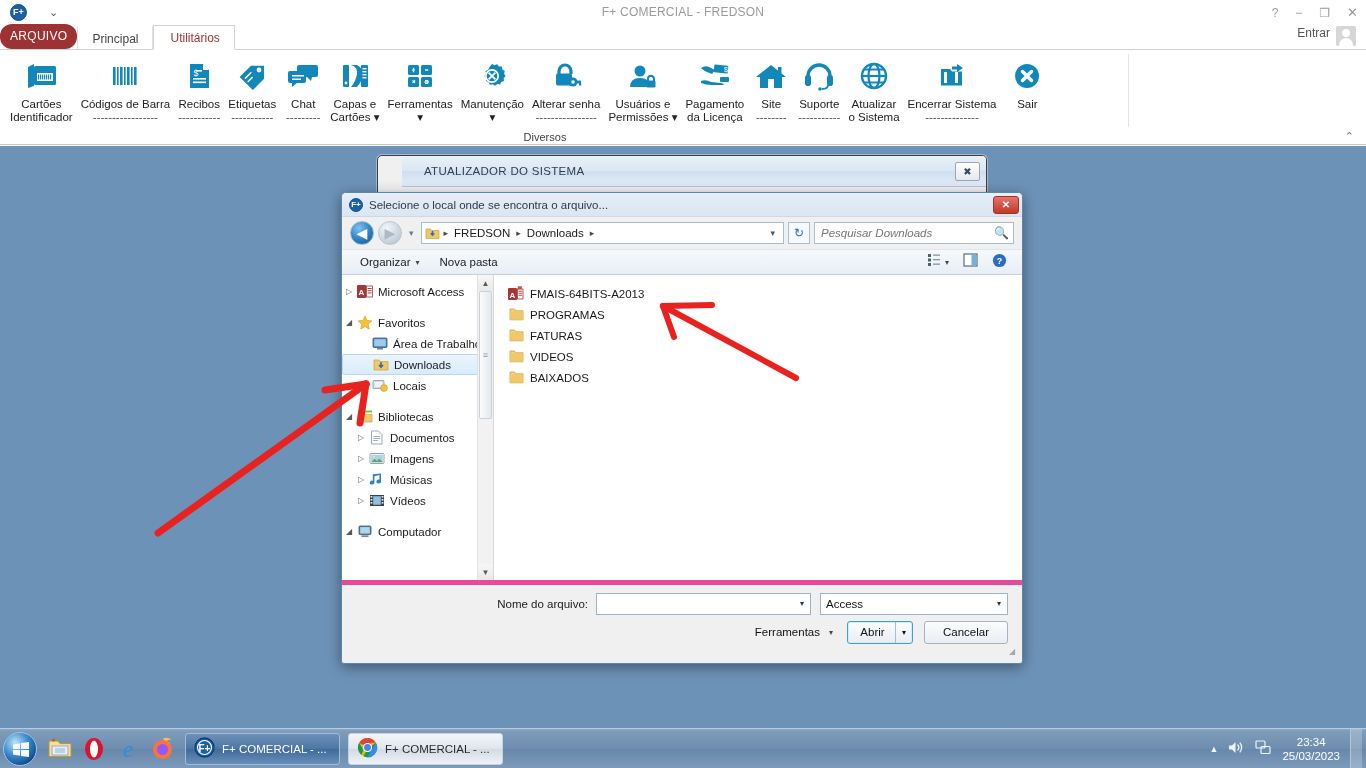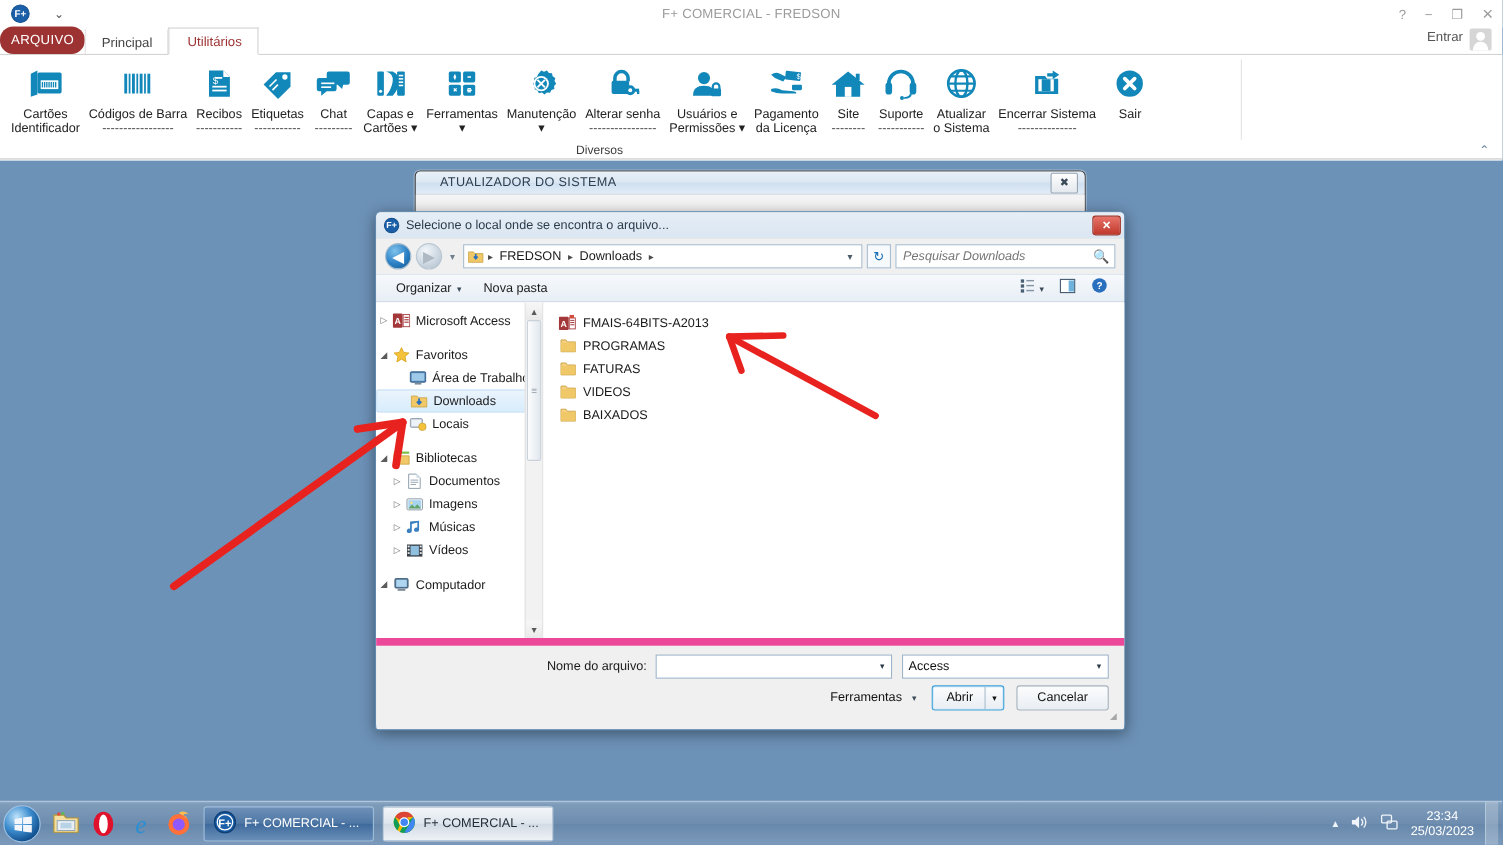--- a/index.html
+++ b/index.html
@@ -76,24 +76,25 @@
   .teal { fill:#1287b9; }
 
   
   #atualizador {
     position:absolute; left:377px; top:155px; width:610px; height:380px;
     border:1px solid #3f3f3f; border-radius:5px 5px 0 0;
     background:#f0f0f0;
     box-shadow:0 0 0 1px rgba(255,255,255,.35);
   }
   .atz-title {
-    height:21px; border-radius:4px 4px 0 0;
+    height:31px; border-radius:4px 4px 0 0;
     background:linear-gradient(to bottom,#e9f1f8 0%, #dbe7f3 48%, #cfdff0 52%, #e2ecf7 100%);
     display:flex; align-items:center; padding:0 6px 0 22px;
     border-bottom:1px solid #b6c7d8;
+    margin-left:24px;
   }
   .atz-title-text { font-size:11.5px; color:#2c3e50; letter-spacing:.3px; flex:1; }
   .atz-close {
     width:25px; height:19px; border:1px solid #9aa7b3; border-radius:2px;
     background:linear-gradient(to bottom,#fdfdfd,#e4e9ee);
     display:flex; align-items:center; justify-content:center;
     font-size:10px; color:#3b4a58; cursor:pointer;
   }
   .atz-body { background:#f4f4f4; height:347px; }
 
@@ -193,21 +194,21 @@
   .np-thumb {
     position:absolute; left:1px; right:1px; top:16px; height:128px;
     background:linear-gradient(to right,#fbfcfd,#e2e8ee); border:1px solid #c9d2da; border-radius:2px;
   }
   .np-thumb::after { content:"≡"; position:absolute; left:0; right:0; top:50%; transform:translateY(-50%); text-align:center; font-size:9px; color:#8d99a4; }
 
   .file-pane { flex:1; background:#fff; padding:8px 0 0 10px; position:relative; }
   .file-row { height:21px; display:flex; align-items:center; font-size:11.5px; color:#1a1a1a; padding-left:4px; cursor:default; }
   .file-icon { width:17px; height:15px; margin-right:5px; flex:0 0 auto; position:relative; }
 
-  .fd-footer { height:79px; background:#f0f0f0; border-top:7px solid #ec4899; position:relative;padding-left:24px; }
+  .fd-footer { height:79px; background:#f0f0f0; border-top:5px solid #ec4899; position:relative;padding-left:24px; }
   .foot-row1 { display:flex; align-items:center; height:32px; padding-top:5px; }
   .foot-label { font-size:11.5px; color:#1a1a1a; margin-left:auto; padding-right:8px; }
   .combo {
     height:22px; background:#fff; border:1px solid #9eb4c8;
     display:flex; align-items:center; padding:0 2px 0 5px; font-size:11.5px; color:#111;
   }
   .combo .cb-caret { margin-left:auto; font-size:8px; color:#2a3a48; padding:0 4px; }
   #filename-combo { width:215px; }
   #filetype-combo { width:188px; margin-left:9px; margin-right:14px; }
 

